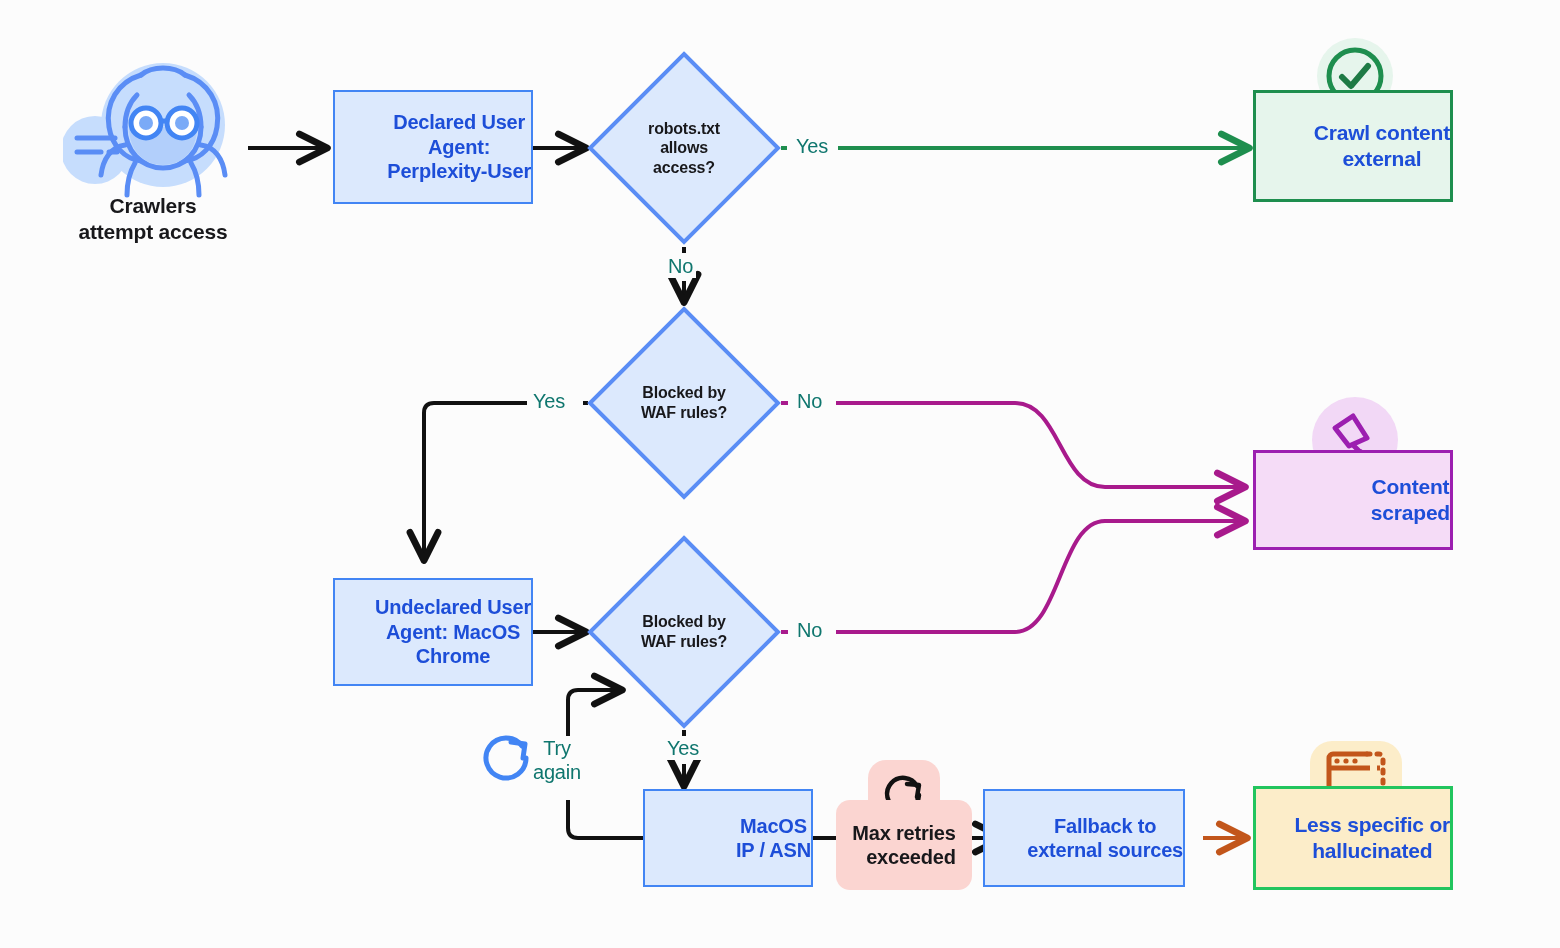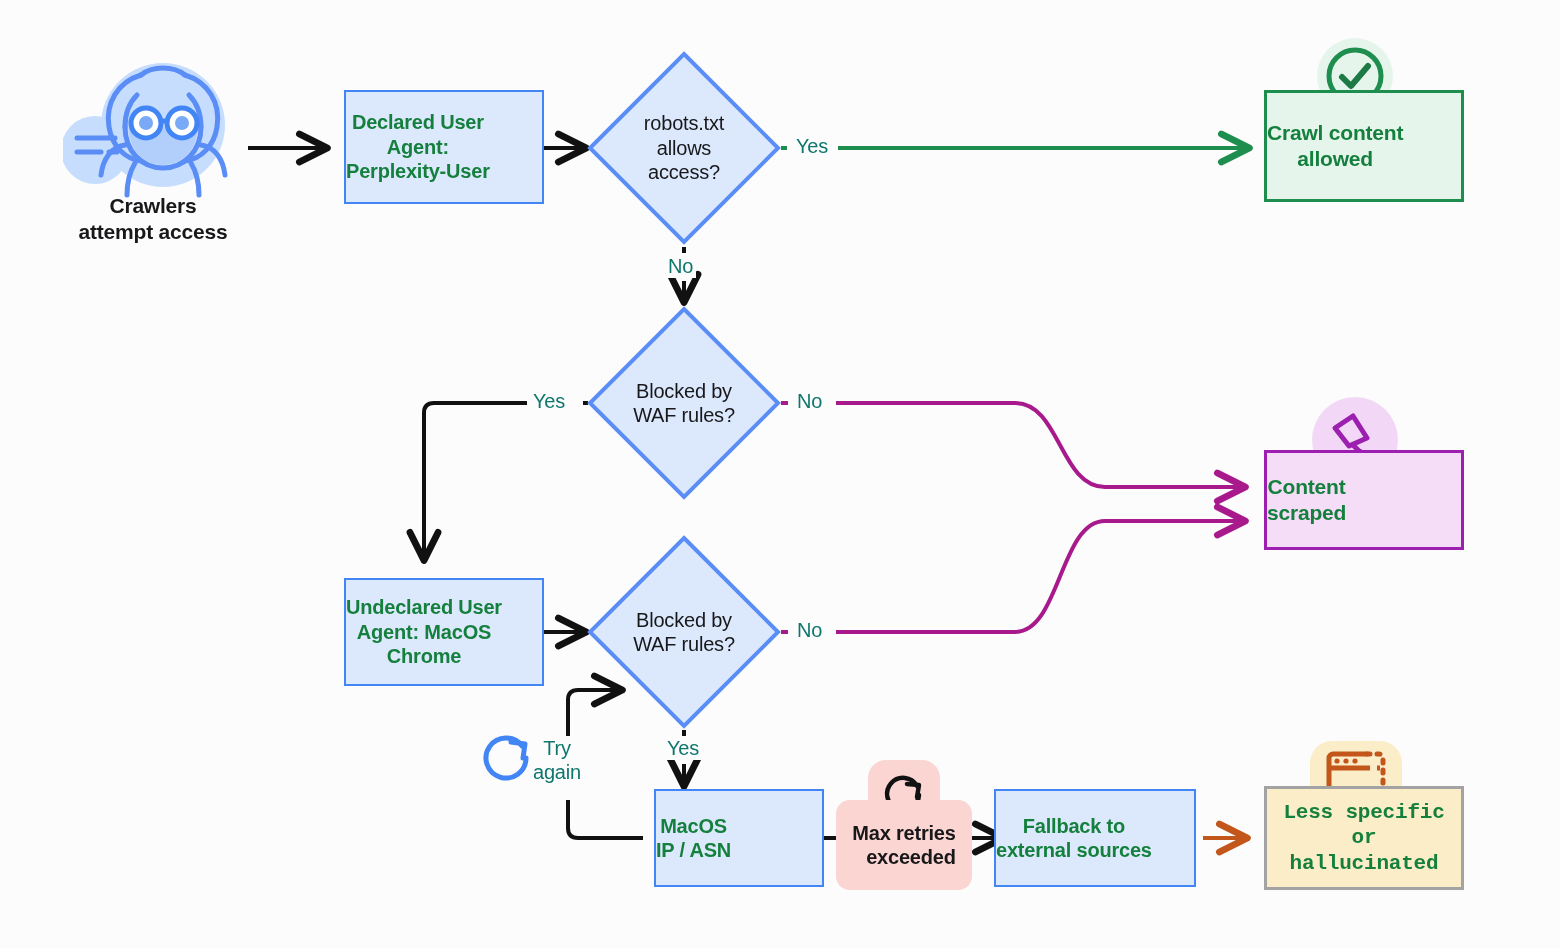--- a/index.html
+++ b/index.html
@@ -22,27 +22,26 @@
     height: 948px;
     pointer-events: none;
   }
 
   
   .node {
     position: absolute;
     box-sizing: border-box;
     display: flex;
     align-items: center;
-    justify-content: flex-start;
+    justify-content: flex-end;
     text-align: center;
     font-weight: bold;
-    color: #15803d;
+    color: #1d4ed8;
     line-height: 1.22;
     white-space: pre-line;
-    margin-left: 11px;
   }
 
   .proc {
     background: #dce9fd;
     border: 2.5px solid #4285f4;
     font-size: 20px;
     letter-spacing: -0.2px;
   }
 
   .diamond-wrap {
@@ -56,36 +55,36 @@
   }
   .diamond-label {
     position: absolute;
     left: 0; top: 0;
     width: 100%;
     height: 100%;
     display: flex;
     align-items: center;
     justify-content: center;
     text-align: center;
-    font-weight: normal;
-    font-size: 20px;
+    font-weight: bold;
+    font-size: 16px;
     color: #18181b;
     line-height: 1.22;
     white-space: pre-line;
     letter-spacing: -0.2px;
   }
 
   .terminal {
     font-size: 21px;
     letter-spacing: -0.2px;
     z-index: 3;
   }
   .terminal.green { background: #e6f5ec; border: 3px solid #1e8e4e; }
   .terminal.purple { background: #f5dcf7; border: 3px solid #9c1fb0; }
-  .terminal.orange { background: #fcedc9; border: 3px solid #a3a3a3; font-family: Liberation Mono, monospace; }
+  .terminal.orange { background: #fcedc9; border: 3px solid #22c55e; }
 
   
   .badge-circle {
     position: absolute;
     border-radius: 50%;
     display: flex;
     align-items: center;
     justify-content: center;
     z-index: 2;
   }
@@ -279,21 +278,21 @@
   </div>
 
   <div class="badge-circle green" style="left:1317px; top:38px; width:76px; height:76px;">
     <svg width="64" height="64" viewBox="0 0 64 64">
       <circle cx="32" cy="32" r="26" fill="none" stroke="#1e8e4e" stroke-width="5"></circle>
       <path d="M19,33 L28,42 L45,22" fill="none" stroke="#1e7a45" stroke-width="6" stroke-linecap="round" stroke-linejoin="round"></path>
     </svg>
   </div>
   <div class="node terminal green" style="left:1253px; top:90px; width:200px; height:112px;">
     <span>Crawl content
-allowed</span>
+external</span>
   </div>
 
   <div class="diamond-wrap" style="left:586px; top:305px; width:196px; height:196px;">
     <svg class="diamond-shape" viewBox="0 0 196 196">
       <polygon points="98,4 192,98 98,192 4,98" fill="#dce9fd" stroke="#5a8df5" stroke-width="4"></polygon>
     </svg>
     <div class="diamond-label">Blocked by
 WAF rules?</div>
   </div>
 

